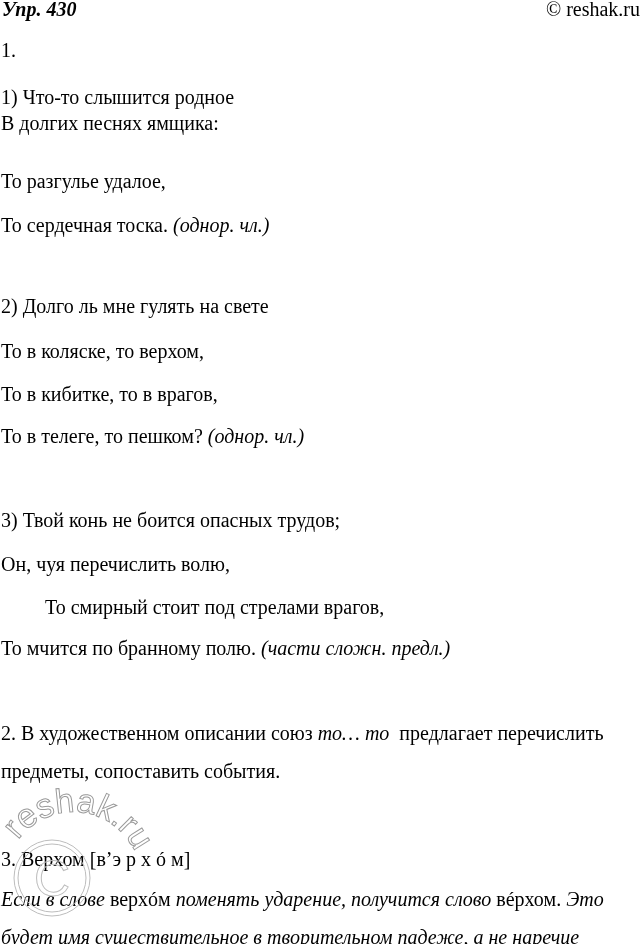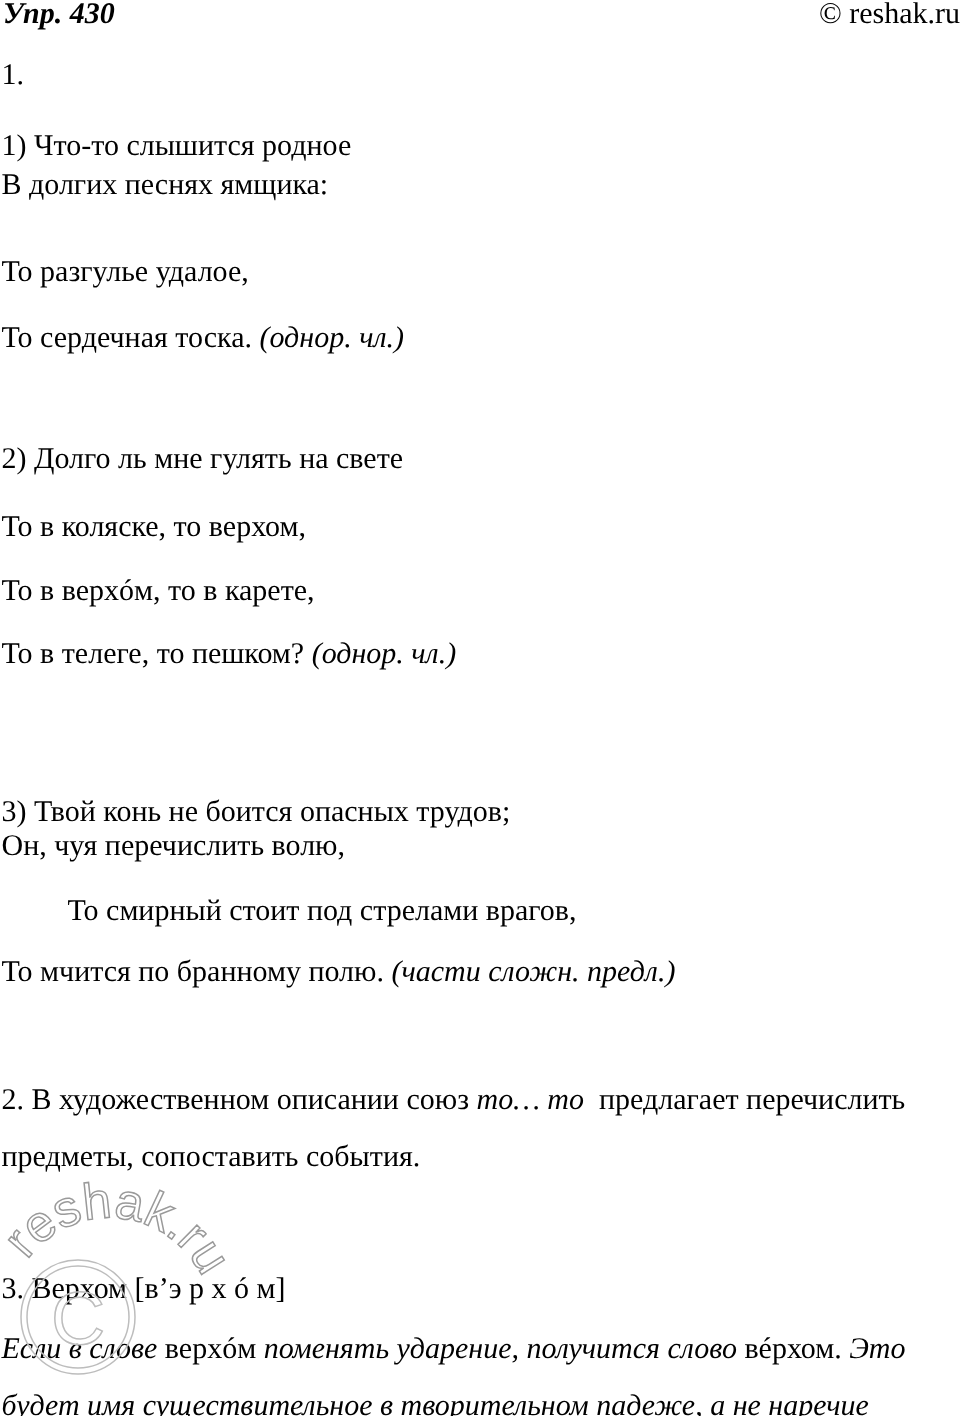--- a/index.html
+++ b/index.html
@@ -71,27 +71,27 @@
   <span>То сердечная тоска. </span><span class="note">(однор. чл.)</span>
 </div>
 
 <div class="line" style="top:294px;">
   <span>2) Долго ль мне гулять на свете</span>
 </div>
 <div class="line" style="top:339px;">
   <span>То в коляске, то верхом,</span>
 </div>
 <div class="line" style="top:382px;">
-  <span>То в верхóм, то в карете,</span>
+  <span>То в кибитке, то в врагов,</span>
 </div>
 <div class="line" style="top:424px;">
   <span>То в телеге, то пешком? </span><span class="note">(однор. чл.)</span>
 </div>
 
-<div class="line" style="top:508px;margin-top:21px;">
+<div class="line" style="top:508px;">
   <span>3) Твой конь не боится опасных трудов;</span>
 </div>
 <div class="line" style="top:552px;">
   <span>Он, чуя перечислить волю,</span>
 </div>
 <div class="line" style="top:595px;padding-left:44px;">
   <span>То смирный стоит под стрелами врагов,</span>
 </div>
 <div class="line" style="top:636px;">
   <span>То мчится по бранному полю. </span><span class="note">(части сложн. предл.)</span>

